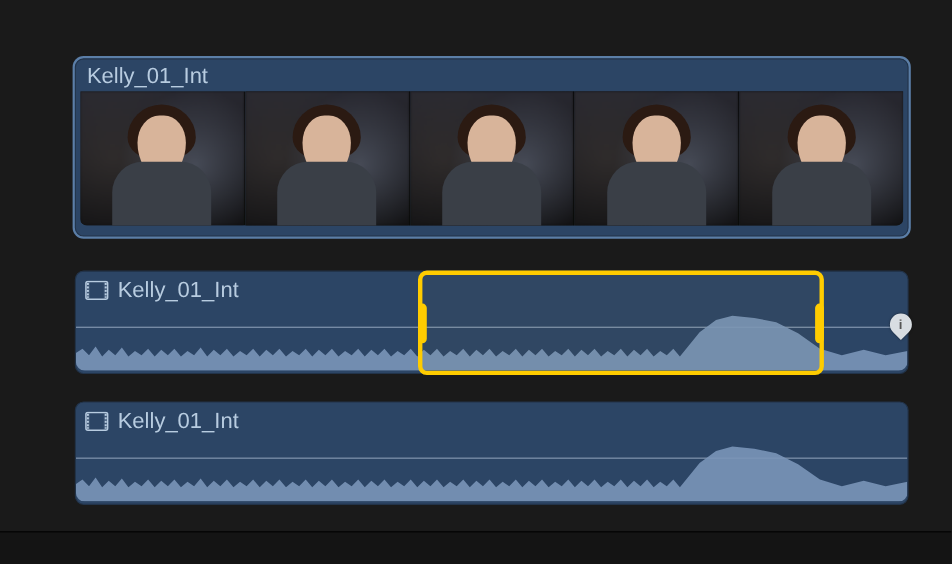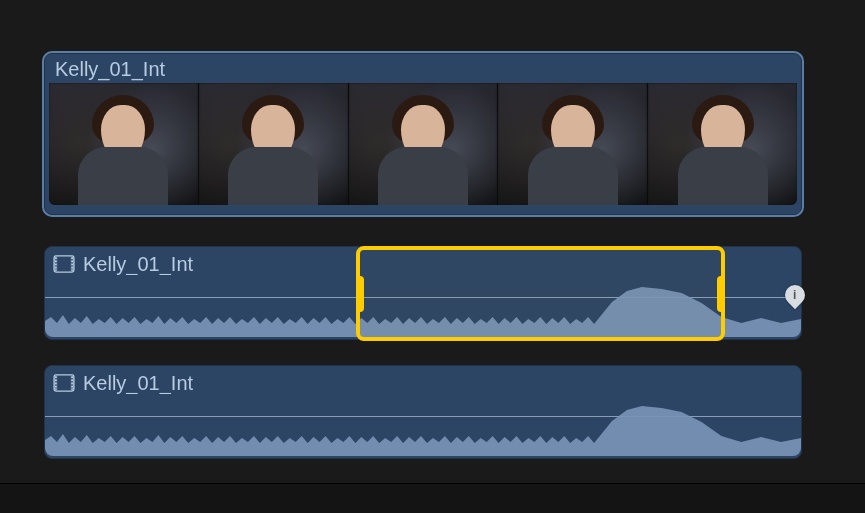--- a/index.html
+++ b/index.html
@@ -16,21 +16,21 @@
   html,body{margin:0;padding:0;}
   body{
     width:865px;height:513px;
     background:var(--bg);
     font-family:-apple-system,BlinkMacSystemFont,"Helvetica Neue",Arial,sans-serif;
     overflow:hidden;
     position:relative;
   }
   .browser{
     position:absolute;
-    left:44px;top:0;
+    left:68px;top:0;
     width:760px;height:513px;
   }
 
   
   .clip{
     position:absolute;
     background:var(--clip-bg);
     border-radius:8px;
     border:1px solid #223349;
   }

